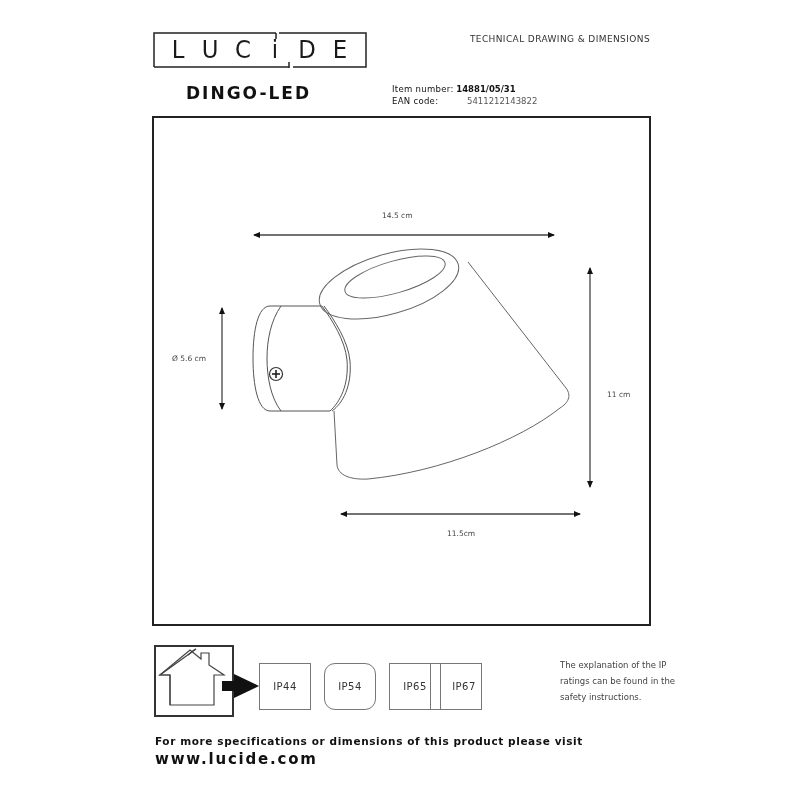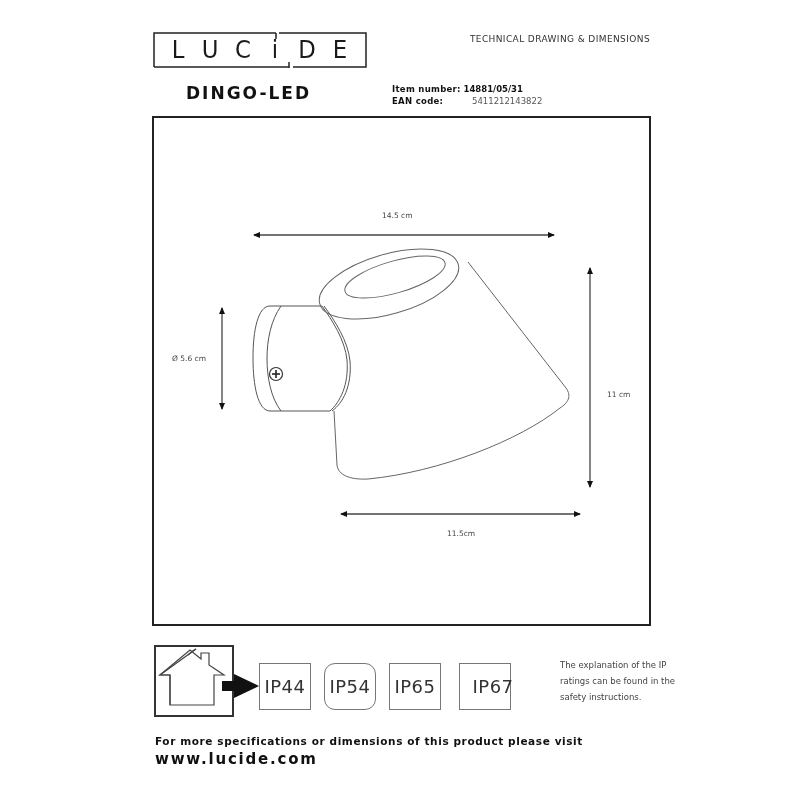--- a/index.html
+++ b/index.html
@@ -15,35 +15,35 @@
   .logo-text span { display: inline-block; width: 22px; text-align: center; font-weight: normal;
                     transform: scaleX(0.95); }
 
   .header-right { position: absolute; right: 150px; top: 34px; font-size: 9px;
                   letter-spacing: 0.4px; color: #333; }
 
   .product-name { position: absolute; left: 158px; top: 83px; font-size: 17px; font-weight: bold;
                   letter-spacing: 2px; color: #111; margin-left: 28px; }
 
   .meta { position: absolute; left: 392px; top: 83px; font-size: 8.5px; line-height: 12px; color: #111; }
-  .meta .k { font-weight: bold; letter-spacing: 0.3px; }
+  .meta .k { font-weight: normal; letter-spacing: 0.3px; }
   .meta .v-bold { font-weight: bold; }
   .meta .v-light { color: #555; margin-left: 26px; }
 
   .drawing-frame { position: absolute; left: 152px; top: 116px; width: 499px; height: 510px;
                    border: 2px solid #222; box-sizing: border-box; }
   .drawing-svg { position: absolute; left: 0; top: 0; }
 
   .dim-label { position: absolute; font-size: 7.5px; color: #444; white-space: nowrap; }
 
   .house-box { position: absolute; left: 154px; top: 645px; width: 80px; height: 72px;
                border: 2px solid #333; box-sizing: border-box; }
   .ip-box { position: absolute; top: 663px; width: 52px; height: 47px; border: 1.5px solid #777;
             box-sizing: border-box; display: flex; align-items: center; justify-content: center;
-            font-size: 18px; color: #333; letter-spacing: 0.5px; }
+            font-size: 10px; color: #333; letter-spacing: 0.5px; }
   .ip-note { position: absolute; left: 560px; top: 657px; font-size: 8.5px; line-height: 16px;
              color: #444; width: 120px; }
 
   .footer-line { position: absolute; left: 155px; top: 735px; font-size: 10.5px; font-weight: bold;
                  letter-spacing: 0.6px; color: #111; }
   .footer-url { position: absolute; left: 155px; top: 750px; font-size: 15px; font-weight: bold;
                 letter-spacing: 1.8px; color: #111; }
 </style>
 </head>
 <body>
@@ -136,18 +136,18 @@
   </svg>
 </div>
 <svg style="position:absolute; left:222px; top:674px;" width="38" height="24" viewBox="0 0 38 24">
   <rect x="0" y="7" width="14" height="10" fill="#111"></rect>
   <polygon points="12,0 37,12 12,24" fill="#111"></polygon>
 </svg>
 
 <div class="ip-box" style="left:259px;">IP44</div>
 <div class="ip-box" style="left:324px;border-radius:11px;">IP54</div>
 <div class="ip-box" style="left:389px;">IP65</div>
-<div class="ip-box" style="left:459px;padding-left:16px;">IP67</div>
+<div class="ip-box" style="left:430px;padding-left:16px;">IP67</div>
 
 <div class="ip-note">The explanation of the IP ratings can be found in the safety instructions.</div>
 
 <div class="footer-line">For more specifications or dimensions of this product please visit</div>
 <div class="footer-url">www.lucide.com</div>
 
 </body></html>

